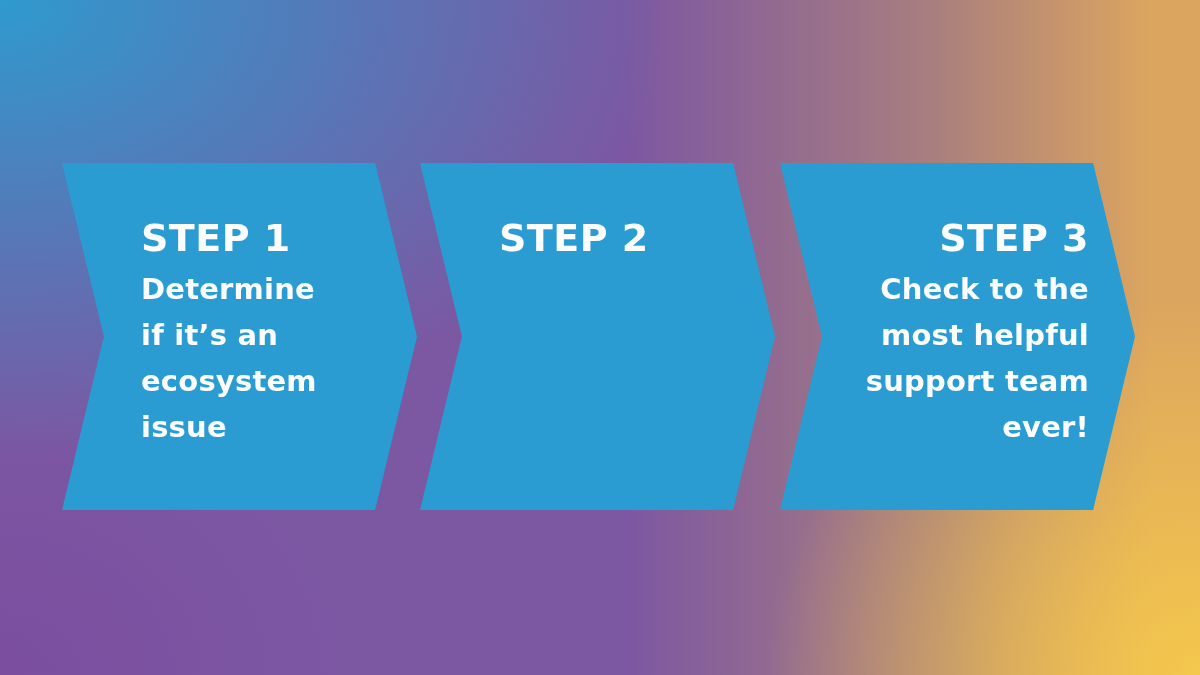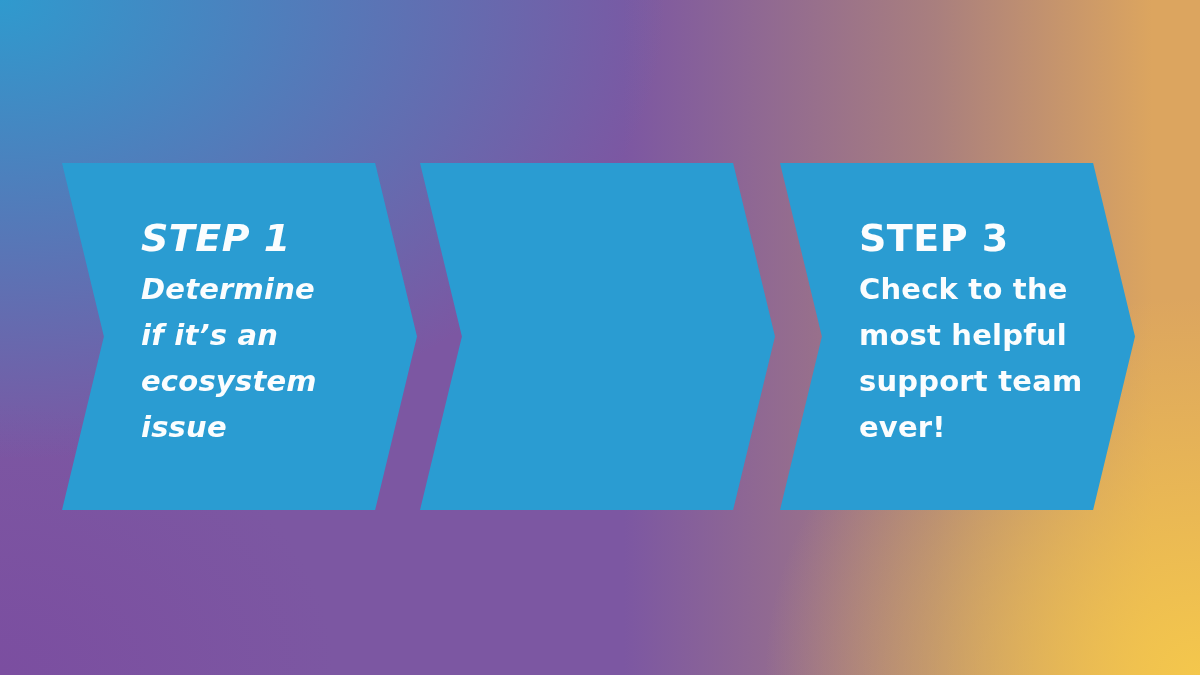--- a/index.html
+++ b/index.html
@@ -28,23 +28,23 @@
     position: absolute;
     top: 163px;
     width: 355px;
     height: 347px;
     background: var(--chevron-fill, #2A9CD2);
     clip-path: polygon(0% 0%, 88.2% 0%, 100% 50%, 88.2% 100%, 0% 100%, 11.8% 50%);
     box-sizing: border-box;
     padding: 52px 46px 0 79px;
     color: var(--text, #FBFDFE);
   }
-  .chevron-1 { left: 62px; font-style: italic; }
+  .chevron-1 { left: 62px; }
   .chevron-2 { left: 420px; }
-  .chevron-3 { left: 780px; }
+  .chevron-3 { left: 780px; text-align: right; }
   .step-title {
     font-size: 38px;
     font-weight: 700;
     line-height: 46px;
     letter-spacing: 0.5px;
     margin: 0 0 5px 0;
   }
   .step-desc {
     font-size: 29px;
     font-weight: 700;
@@ -60,20 +60,21 @@
 
   <div class="chevron chevron-1">
     <div class="step-title">STEP 1</div>
     <div class="step-desc">Determine
 if it’s an
 ecosystem
 issue</div>
   </div>
 
   <div class="chevron chevron-2">
+    <div class="step-title">STEP 2</div>
   </div>
 
   <div class="chevron chevron-3">
     <div class="step-title">STEP 3</div>
     <div class="step-desc">Check to the
 most helpful
 support team
 ever!</div>
   </div>
 

